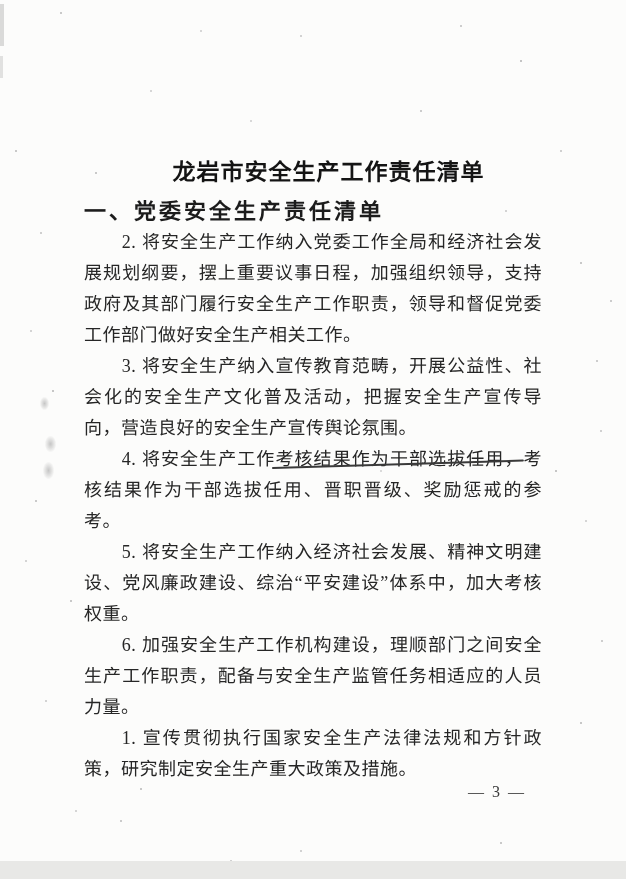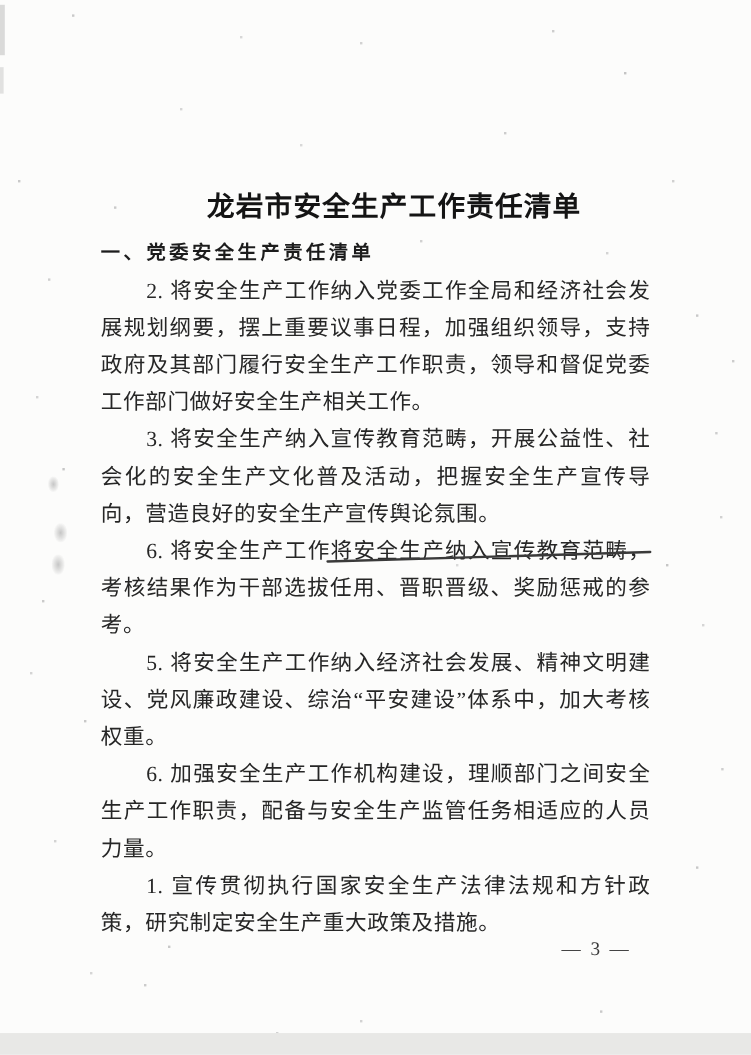--- a/index.html
+++ b/index.html
@@ -78,21 +78,21 @@
     line-height: 31px;
     letter-spacing: .5px;
     text-align: justify;
     color: #262626;
   }
   .doc-body p { margin: 0; text-indent: 2.1em; }
   .sec-heading {
     margin: 0;
     font-family: "Liberation Sans", "DejaVu Sans", sans-serif;
     font-weight: bold;
-    font-size: 16px;
+    font-size: 22px;
     letter-spacing: 3px;
     color: #1c1c1c;
   }
   .sec-heading.indented { text-indent: 2.1em; }
   .hand-underline { position: relative; white-space: nowrap; }
   .hand-underline::after {
     content: "";
     position: absolute;
     left: -3px; right: -1px;
     bottom: 0px;
@@ -126,21 +126,21 @@
 
   <h1 class="doc-title">龙岩市安全生产工作责任清单</h1>
 
   <div class="doc-body">
 
     <h2 class="sec-heading">一、党委安全生产责任清单</h2>
 
     <p>2. 将安全生产工作纳入党委工作全局和经济社会发展规划纲要，摆上重要议事日程，加强组织领导，支持政府及其部门履行安全生产工作职责，领导和督促党委工作部门做好安全生产相关工作。</p>
     <p>3. 将安全生产纳入宣传教育范畴，开展公益性、社会化的安全生产文化普及活动，把握安全生产宣传导向，营造良好的安全生产宣传舆论氛围。</p>
 
-    <p><span>6. 将安全生产工作</span><span class="hand-underline">将安全生产纳入宣传教育范畴，</span><span>考核结果作为干部选拔任用、晋职晋级、奖励惩戒的参考。</span></p>
+    <p><span>4. 将安全生产工作</span><span class="hand-underline">考核结果作为干部选拔任用，</span><span>考核结果作为干部选拔任用、晋职晋级、奖励惩戒的参考。</span></p>
 
     <p>5. 将安全生产工作纳入经济社会发展、精神文明建设、党风廉政建设、综治“平安建设”体系中，加大考核权重。</p>
     <p>6. 加强安全生产工作机构建设，理顺部门之间安全生产工作职责，配备与安全生产监管任务相适应的人员力量。</p>
 
 
     <p>1. 宣传贯彻执行国家安全生产法律法规和方针政策，研究制定安全生产重大政策及措施。</p>
 
   </div>
 
   <div class="page-number">— 3 —</div>

